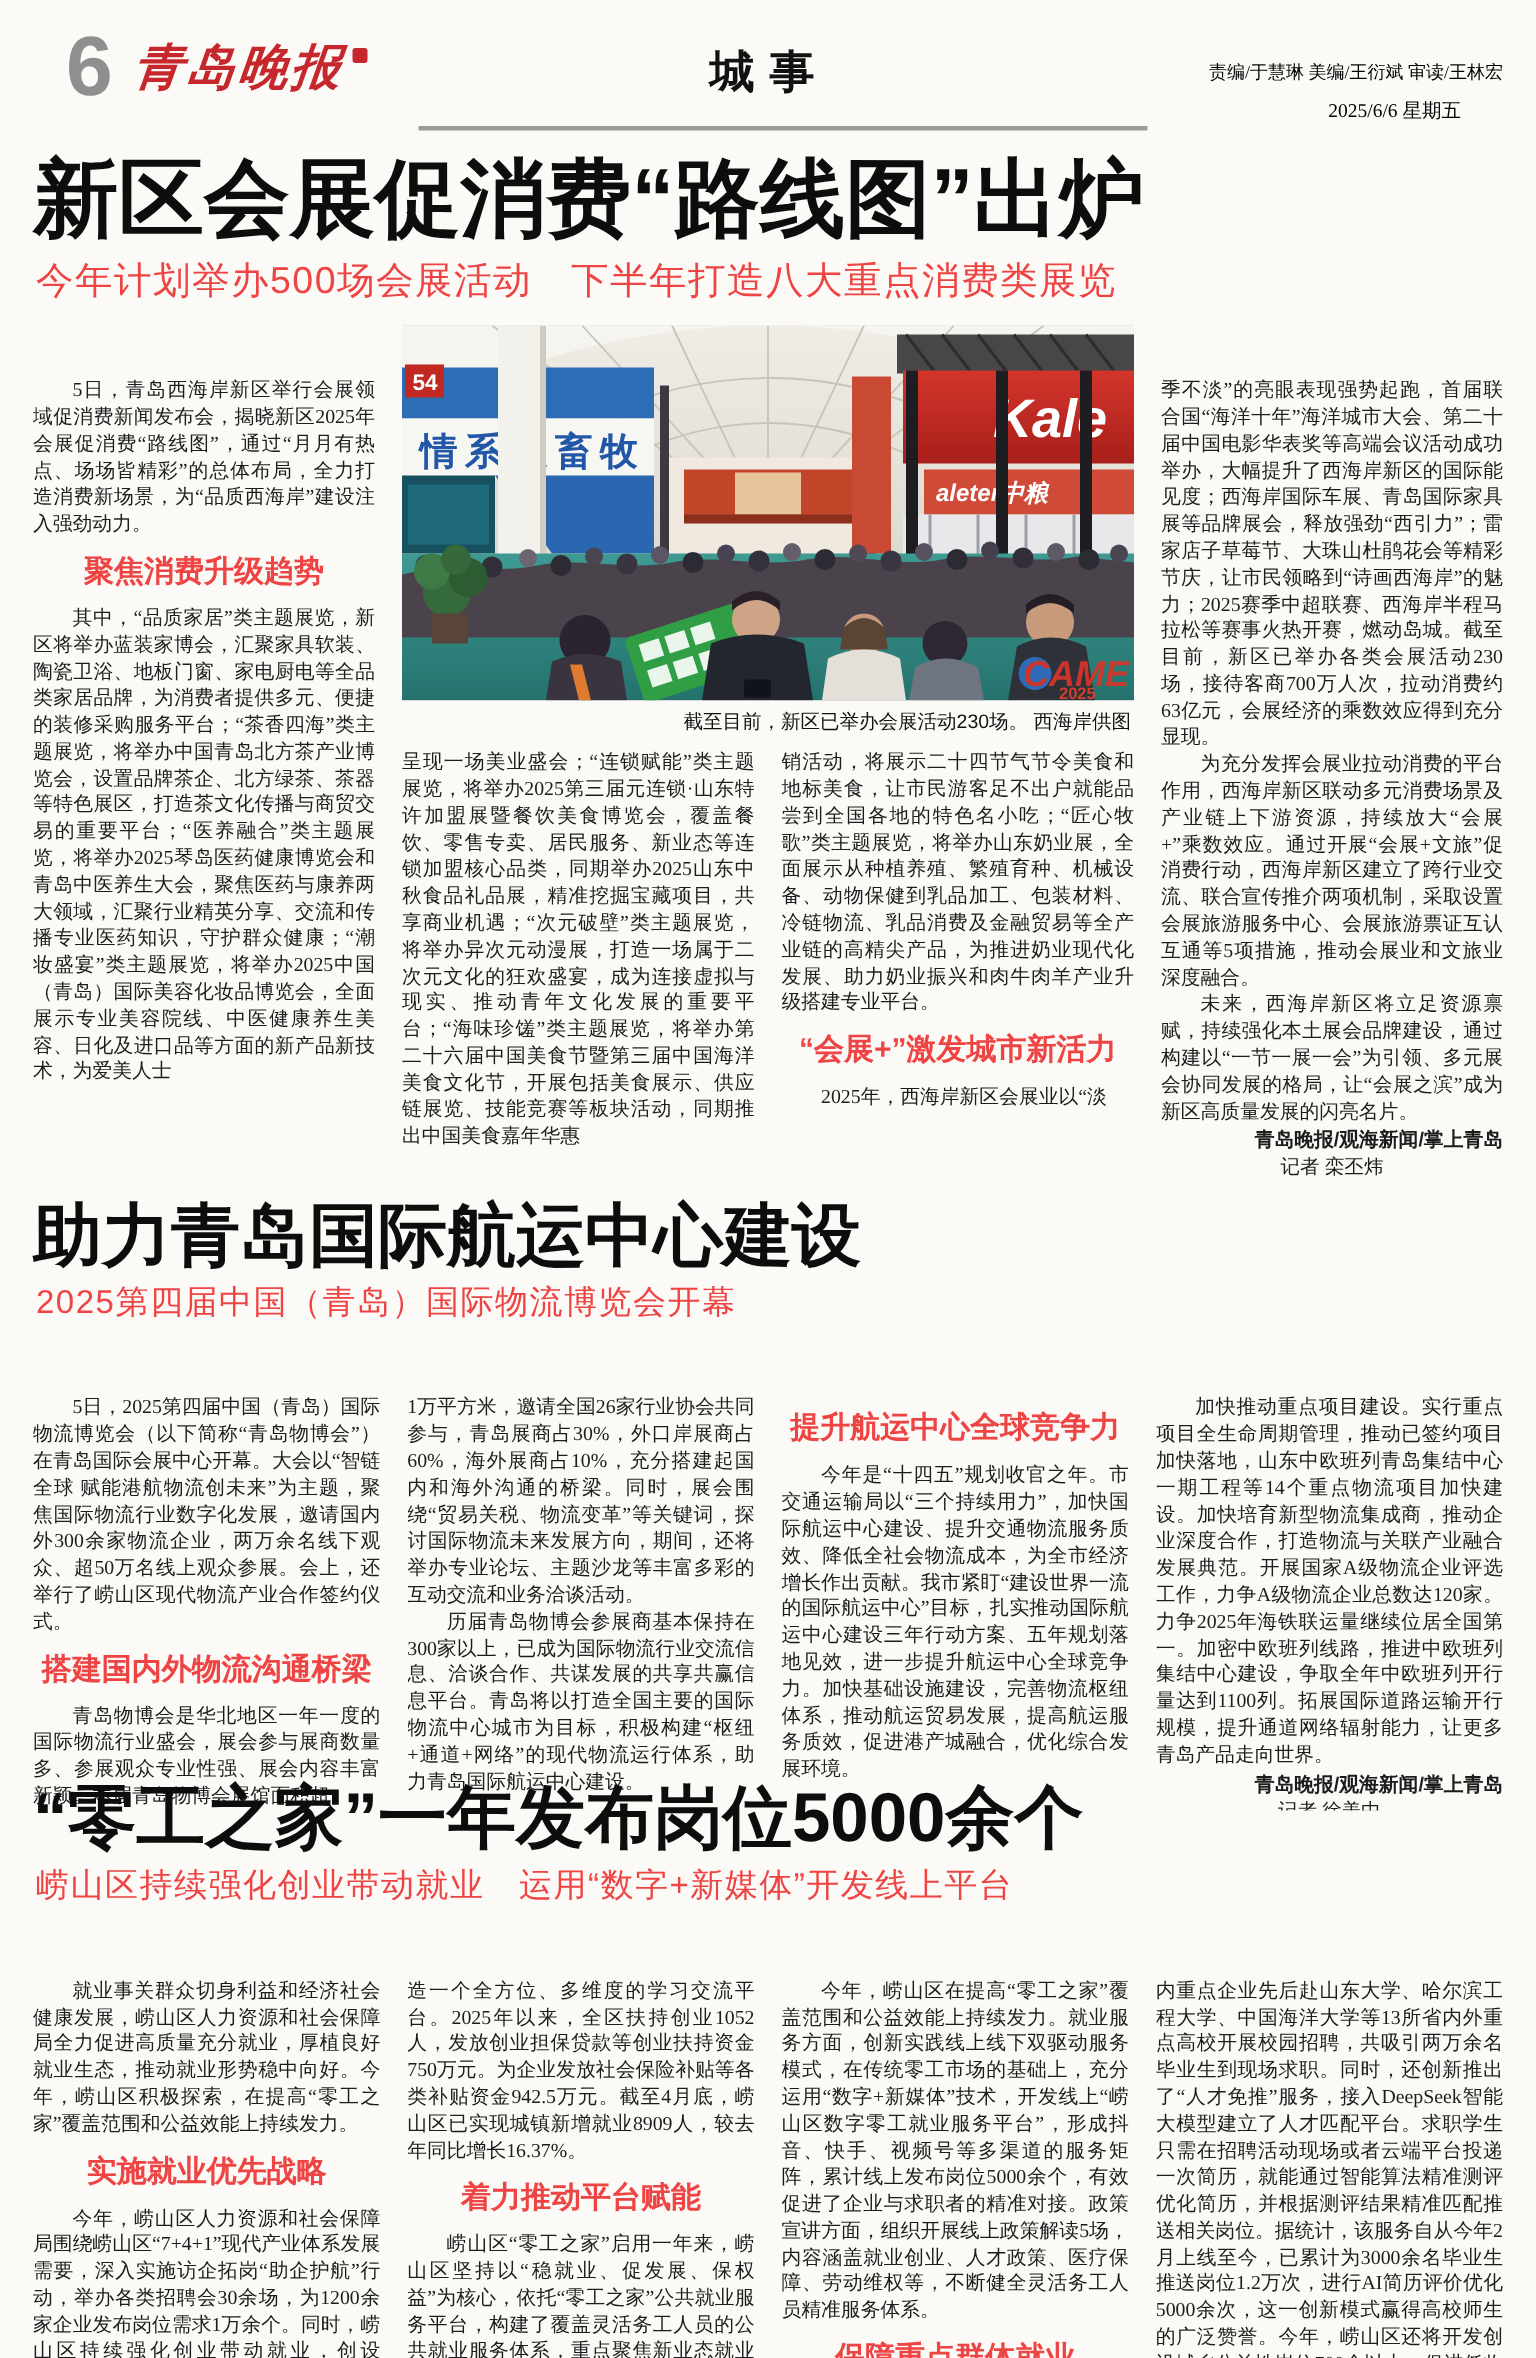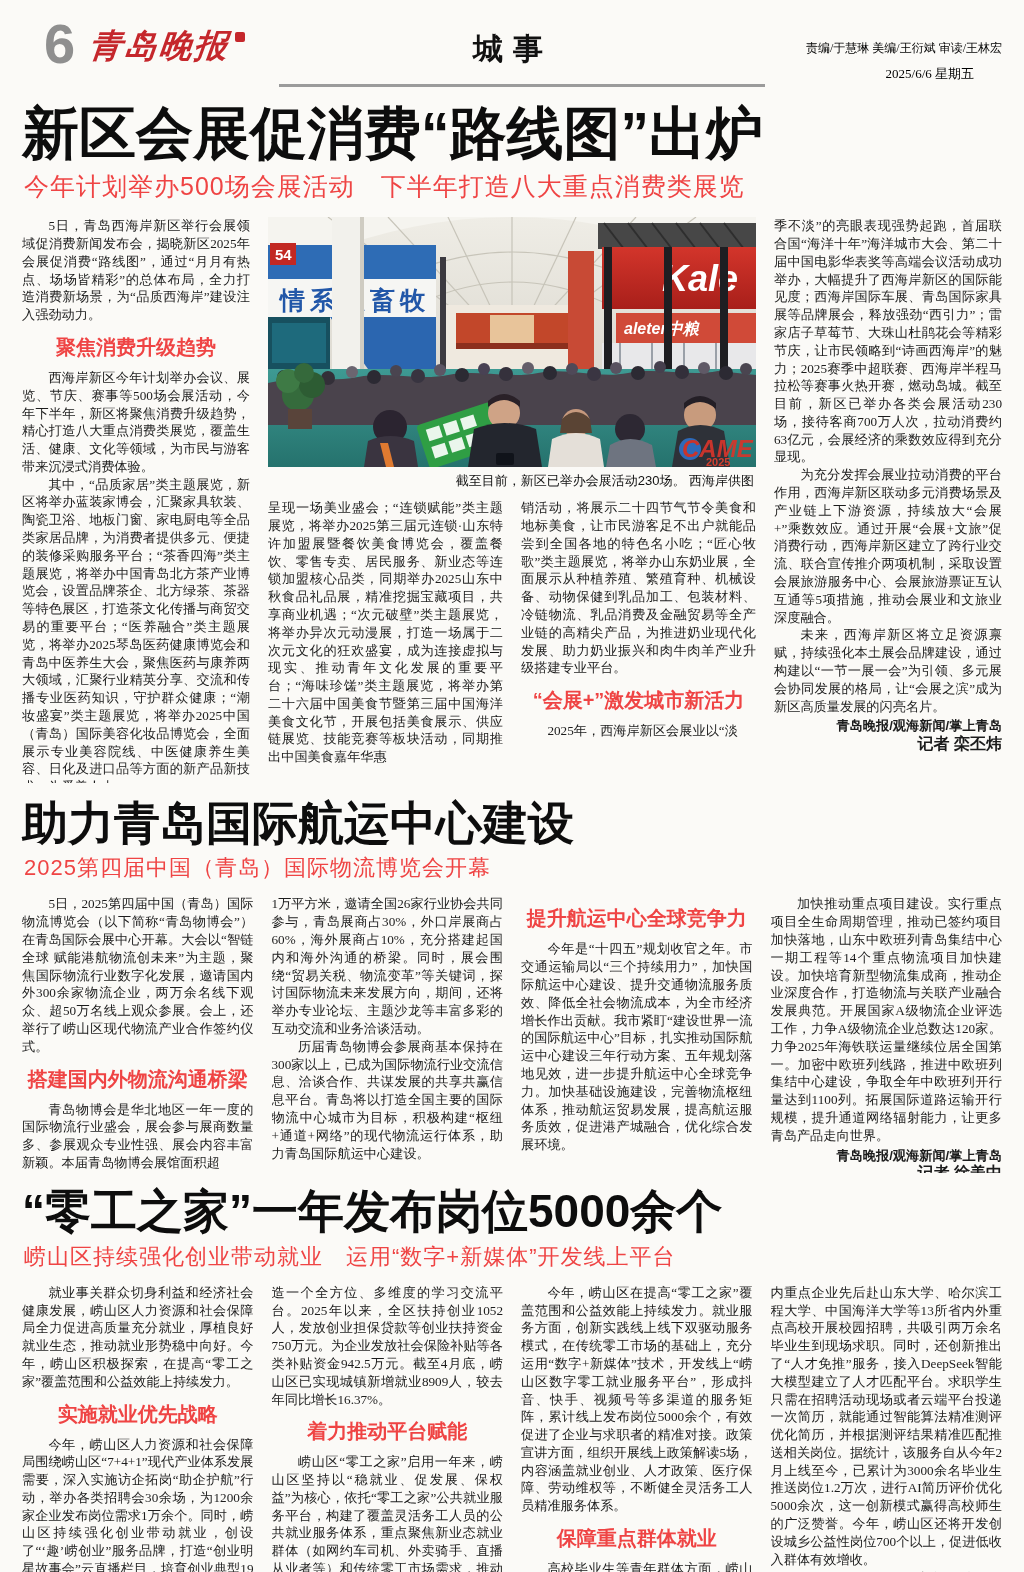--- a/index.html
+++ b/index.html
@@ -29,22 +29,22 @@
   .deck{font-family:"Liberation Sans",sans-serif;font-weight:normal;color:#ef4444;margin:0;}
   .cols{display:flex;gap:18px;}
   .col{width:235px;overflow:hidden;}
   .blk{margin:0;font-size:13.2px;line-height:17.8px;text-align:justify;}
   .blk-p{text-indent:2em;}
   .blk-cont{text-indent:0;}
   .blk-subhead{font-family:"Liberation Sans",sans-serif;font-weight:bold;font-size:20px;line-height:1;
     text-align:center;text-indent:0;margin:13px 0 12px 0;color:#ef4444;}
   .blk-byline-brand{font-family:"Liberation Sans",sans-serif;font-weight:bold;text-align:right;
     font-size:13.2px;text-indent:0;margin-top:2px;}
-  .blk-byline-reporter{font-family:"Liberation Sans",sans-serif;font-weight:bold;text-align:right;
-    font-size:16px;text-indent:0;}
+  .blk-byline-reporter{font-family:"Liberation Sans",sans-serif;font-weight:normal;text-align:center;
+    font-size:13px;text-indent:0;}
 
   
   .a1{margin-top:10px;}
   .a1 .headline{font-size:57px;line-height:1.02;}
   .a1 .deck{font-size:25px;margin:8px 0 14px 2px;letter-spacing:1px;}
   .a1-body{display:flex;gap:18px;height:566px;}
   .a1-mid{width:488px;}
   .photo-fig{margin:0;width:488px;height:250px;overflow:hidden;background:#ddd;}
   .photo-caption{font-family:"Liberation Sans",sans-serif;font-weight:normal;font-size:13px;
     text-align:right;margin:5px 2px 9px 0;color:#111;}
@@ -53,21 +53,21 @@
 
   
   .a2{margin-top:14px;}
   .a2 .headline{font-size:46px;line-height:1.05;margin-top:16px;}
   .a2 .deck{font-size:22px;margin:6px 0 12px 2px;letter-spacing:1px;}
   .a2 .cols{height:278px;}
   .a3{margin-top:14px;}
   .a3 .headline{font-size:46px;line-height:1.05;}
   .a3 .deck{font-size:22px;margin:6px 0 12px 2px;letter-spacing:1px;}
   .a3 .cols{height:326px;}
-  .col{height:100%;}
+  .col{height:100%;margin-top:34px;}
 </style>
 </head>
 <body>
 
 <div class="page">
 
   <header class="masthead-row">
     <div class="mh-left">
       <span class="page-num">6</span>
       <span class="masthead">青岛晚报</span>
@@ -83,21 +83,20 @@
     <div class="header-rule"></div>
   </header>
 
   <section class="a1">
     <h1 class="headline">新区会展促消费“路线图”出炉</h1>
     <h3 class="deck">今年计划举办500场会展活动　下半年打造八大重点消费类展览</h3>
     <div class="a1-body">
       <div class="col">
           <p class="blk blk-p">5日，青岛西海岸新区举行会展领域促消费新闻发布会，揭晓新区2025年会展促消费“路线图”，通过“月月有热点、场场皆精彩”的总体布局，全力打造消费新场景，为“品质西海岸”建设注入强劲动力。</p>
           <p class="blk blk-subhead">聚焦消费升级趋势</p>
-          <p class="blk blk-p">西海岸新区今年计划举办会议、展览、节庆、赛事等500场会展活动，今年下半年，新区将聚焦消费升级趋势，精心打造八大重点消费类展览，覆盖生活、健康、文化等领域，为市民与游客带来沉浸式消费体验。</p>
           <p class="blk blk-p">其中，“品质家居”类主题展览，新区将举办蓝装家博会，汇聚家具软装、陶瓷卫浴、地板门窗、家电厨电等全品类家居品牌，为消费者提供多元、便捷的装修采购服务平台；“茶香四海”类主题展览，将举办中国青岛北方茶产业博览会，设置品牌茶企、北方绿茶、茶器等特色展区，打造茶文化传播与商贸交易的重要平台；“医养融合”类主题展览，将举办2025琴岛医药健康博览会和青岛中医养生大会，聚焦医药与康养两大领域，汇聚行业精英分享、交流和传播专业医药知识，守护群众健康；“潮妆盛宴”类主题展览，将举办2025中国（青岛）国际美容化妆品博览会，全面展示专业美容院线、中医健康养生美容、日化及进口品等方面的新产品新技术，为爱美人士</p>
         </div>
       <div class="a1-mid">
         <figure class="photo-fig">
           <svg width="488" height="250" viewBox="0 0 488 250" xmlns="http://www.w3.org/2000/svg">
             <defs>
               <linearGradient id="ceil" x1="0" y1="0" x2="0" y2="1">
                 <stop offset="0" stop-color="#efede6"></stop>
                   <stop offset="1" stop-color="#dcd9d0"></stop>
               </linearGradient>

